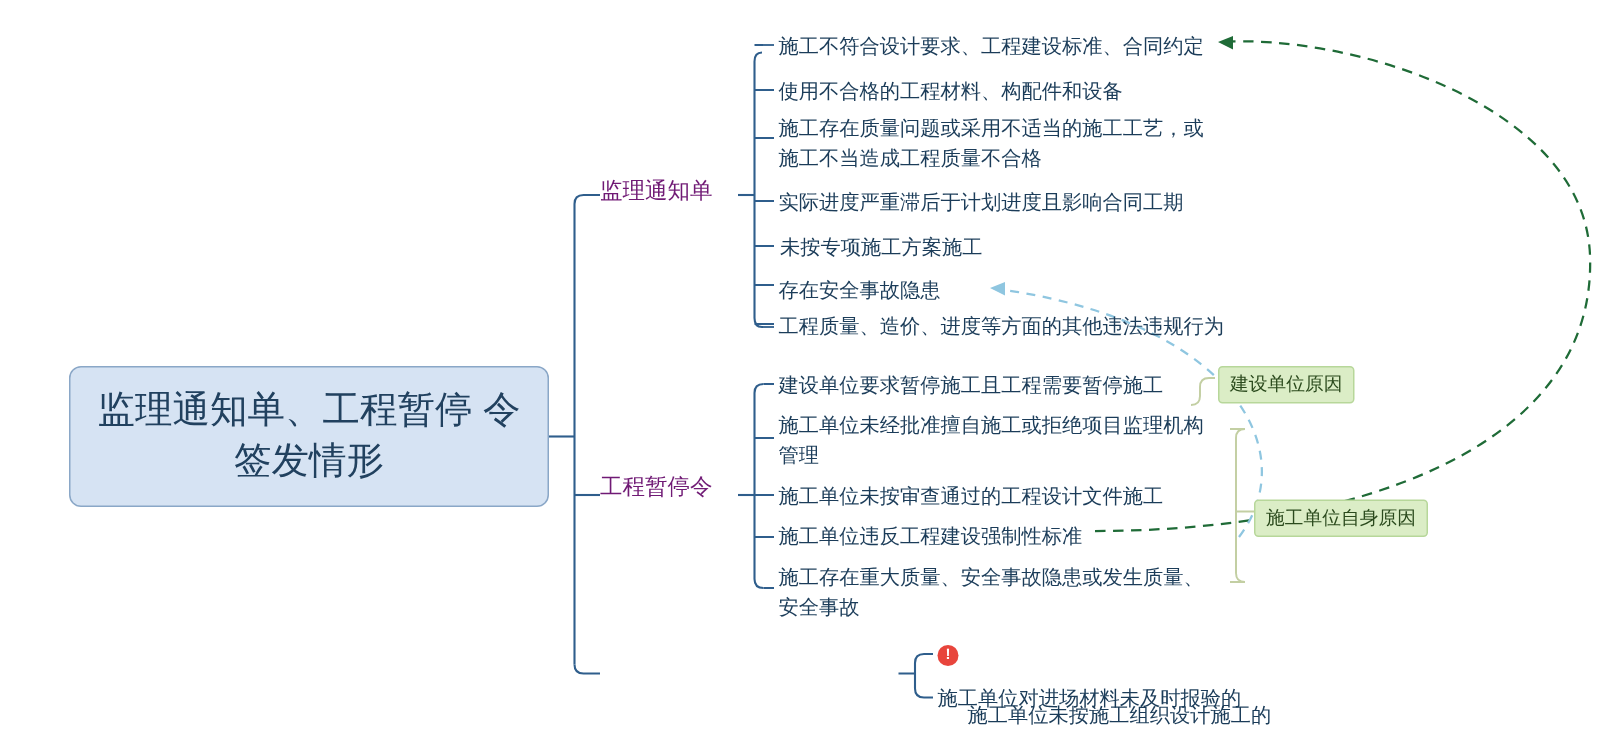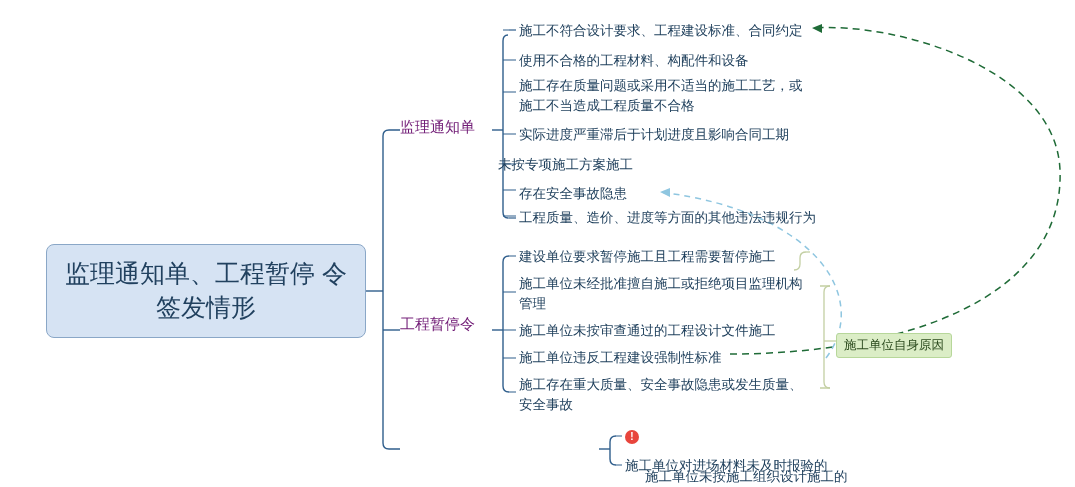--- a/index.html
+++ b/index.html
@@ -149,33 +149,34 @@
   </div>
   <div class="node branch-label" id="branch-2">
     <span>工程暂停令</span>
   </div>
 
   <div class="leaf" style="left:519px; top:21px;text-align:center;">施工不符合设计要求、工程建设标准、合同约定</div>
   <div class="leaf" style="left:519px; top:51px;">使用不合格的工程材料、构配件和设备</div>
   <div class="leaf" style="left:519px; top:76px;">施工存在质量问题或采用不适当的施工工艺，或
 施工不当造成工程质量不合格</div>
   <div class="leaf" style="left:519px; top:125px;">实际进度严重滞后于计划进度且影响合同工期</div>
-  <div class="leaf" style="left:498px; top:155px;">未按专项施工方案施工</div>
+  <div class="leaf" style="left:520px; top:155px;">未按专项施工方案施工</div>
   <div class="leaf" style="left:519px; top:184px;">存在安全事故隐患</div>
   <div class="leaf" style="left:519px; top:208px;">工程质量、造价、进度等方面的其他违法违规行为</div>
 
   <div class="leaf" style="left:519px; top:247px;">建设单位要求暂停施工且工程需要暂停施工</div>
   <div class="leaf" style="left:519px; top:274px;">施工单位未经批准擅自施工或拒绝项目监理机构
 管理</div>
   <div class="leaf" style="left:519px; top:321px;">施工单位未按审查通过的工程设计文件施工</div>
   <div class="leaf" style="left:519px; top:348px;">施工单位违反工程建设强制性标准</div>
   <div class="leaf" style="left:519px; top:375px;">施工存在重大质量、安全事故隐患或发生质量、
 安全事故</div>
 
   <div class="leaf withicon" style="left:625px; top:428px;">
     <span class="warn-icon">!</span>
     <span>施工单位未按施工组织设计施工的</span>
   </div>
   <div class="leaf" style="left:625px; top:456px;">施工单位对进场材料未及时报验的</div>
 
+  <div class="tag" id="tag-1">建设单位原因</div>
   <div class="tag" id="tag-2">施工单位自身原因</div>
 
 </div>
 
 </body></html>

